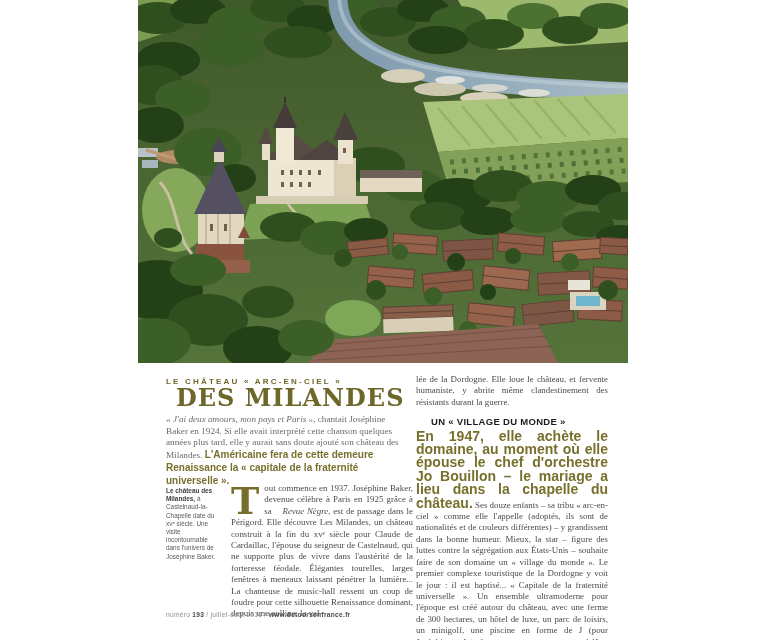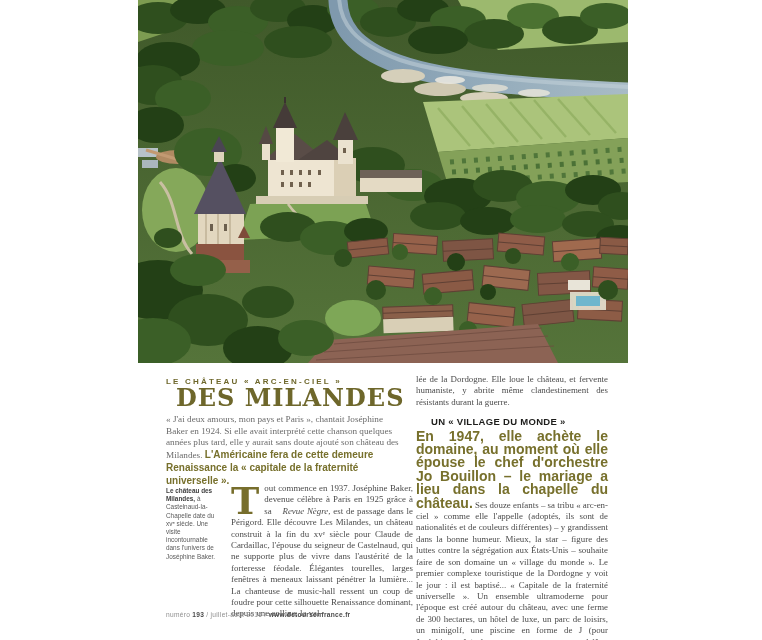--- a/index.html
+++ b/index.html
@@ -20,21 +20,21 @@
   }
   .title{
     position:absolute;left:164px;top:386px;
     font-family:"DejaVu Serif",serif;font-weight:bold;font-size:24px;line-height:24px;
     letter-spacing:1px;color:#6e672b;margin-left:12px;
   }
   .intro{
     position:absolute;left:166px;top:414px;width:236px;
     font-family:"Liberation Serif",serif;font-size:9.2px;line-height:11.7px;color:#6c6c6c;
   }
-  .intro .it{}
+  .intro .it{font-style:italic;}
   .intro .bd{font-weight:bold;color:#77702c;font-family:"Liberation Sans",sans-serif;font-size:10px;}
 
   .caption{
     position:absolute;left:166px;top:487px;width:56px;
     font-size:6.4px;line-height:8.2px;color:#5a5a5a;
   }
   .caption .lead{font-weight:bold;color:#3e3e3e;}
 
   .col{
     position:absolute;

